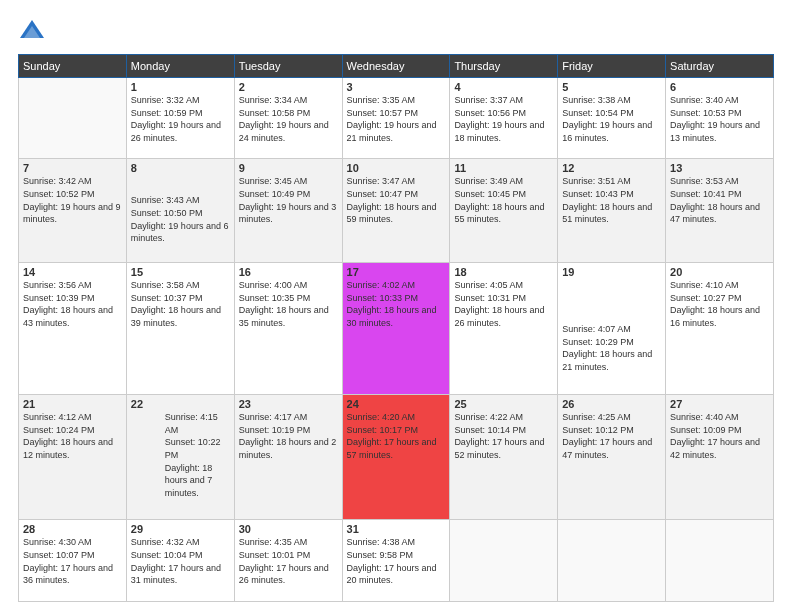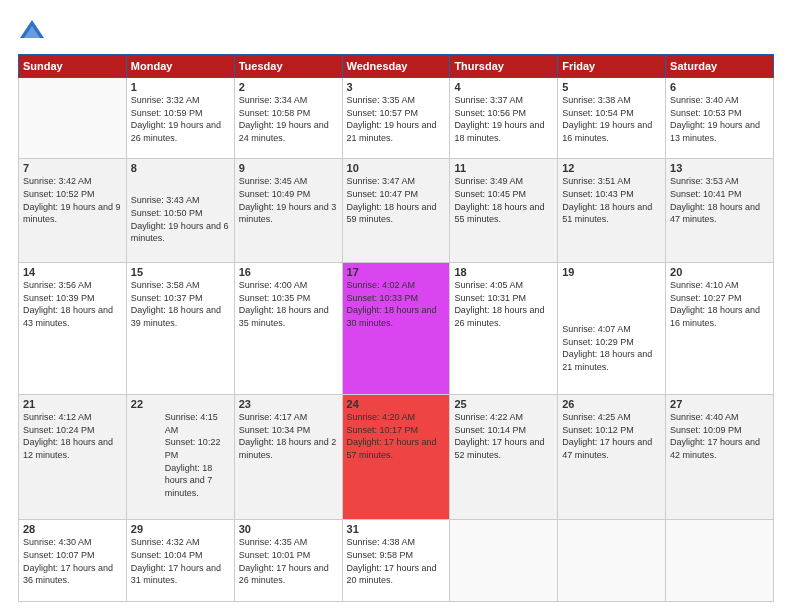--- a/index.html
+++ b/index.html
@@ -60,24 +60,24 @@
       font-size: 13px;
       color: #555;
     }
     .calendar {
       flex: 1;
       border-collapse: collapse;
       width: 100%;
       border: 1px solid #ccc;
     }
     .calendar th {
-      background-color: #b91c1c;
+      background-color: #404040;
       color: #fff;
       font-size: 11px;
-      font-weight: bold;
+      font-weight: normal;
       padding: 5px 4px;
       text-align: left;
       border: 1px solid #1e5fa0;
     }
     .calendar td {
       vertical-align: top;
       border: 1px solid #ccc;
       padding: 3px 4px;
       font-size: 9.5px;
       color: #333;
@@ -275,21 +275,21 @@
           </td>
           <td style="background: rgb(242, 242, 242);">
             <span class="day-num">22</span>
             <div class="day-info" style="white-space: pre-line; margin-left: 34px;">Sunrise: 4:15 AM
 Sunset: 10:22 PM
 Daylight: 18 hours and 7 minutes.</div>
           </td>
           <td style="background: rgb(242, 242, 242);">
             <span class="day-num">23</span>
             <div class="day-info" style="white-space: pre-line;">Sunrise: 4:17 AM
-Sunset: 10:34 PM
+Sunset: 10:19 PM
 Daylight: 18 hours and 2 minutes.</div>
           </td>
           <td style="background: #ef4444;">
             <span class="day-num">24</span>
             <div class="day-info" style="white-space: pre-line;">Sunrise: 4:20 AM
 Sunset: 10:17 PM
 Daylight: 17 hours and 57 minutes.</div>
           </td>
           <td style="background: rgb(242, 242, 242);">
             <span class="day-num">25</span>

